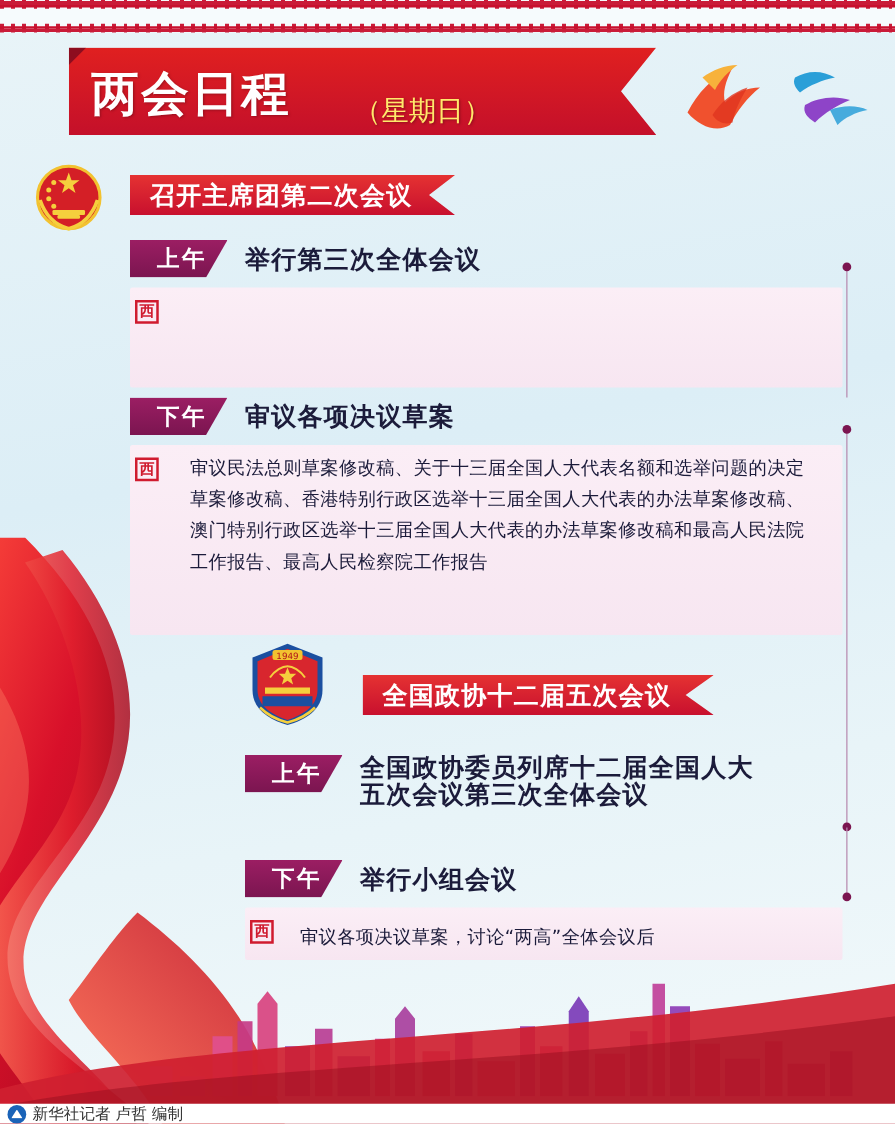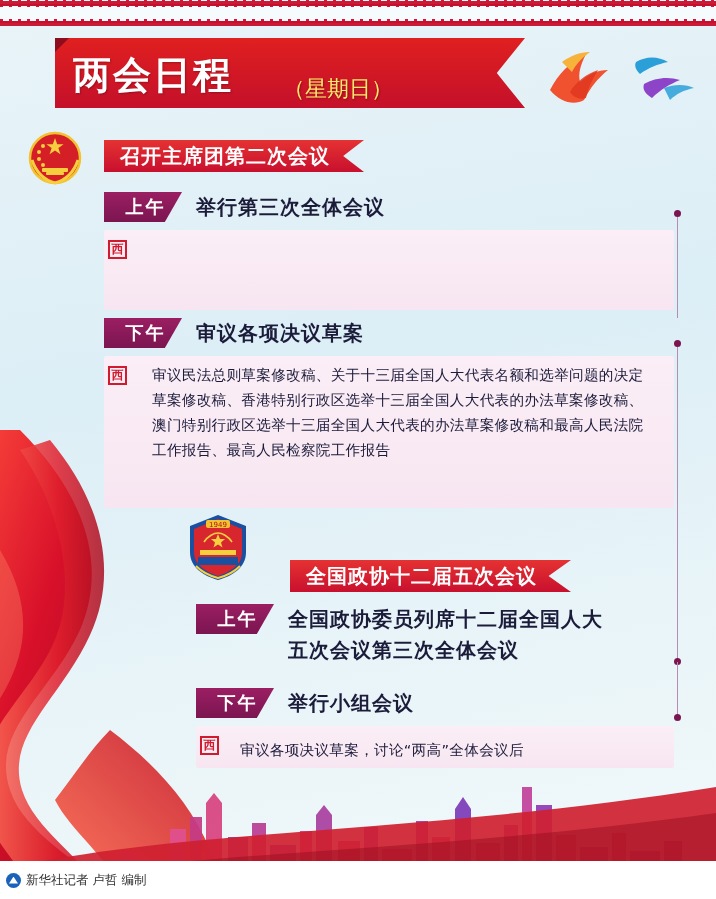--- a/index.html
+++ b/index.html
@@ -82,38 +82,38 @@
     font-size: 22px; font-weight: normal; color: #ffe96b;
     font-family: "DejaVu Sans", "Liberation Sans", sans-serif;
     text-shadow: 1px 1px 2px rgba(0,0,0,0.3);
   }
 
   
   .birds { position:absolute; left: 540px; top: 44px; width: 160px; height: 72px; }
 
   
   .emblem-npc { position:absolute; left: 24px; top: 130px; width: 62px; height: 58px; }
-  .emblem-cppcc { position:absolute; left: 184px; top: 512px; width: 68px; height: 70px; }
+  .emblem-cppcc { position:absolute; left: 196px; top: 512px; width: 68px; height: 70px; }
 
   
   .sec-tag {
     position: absolute; height: 32px;
     background: linear-gradient(180deg, #e53232 0%, #c8102e 100%);
     clip-path: polygon(0 0, 100% 0, 92% 50%, 100% 100%, 0 100%);
     display: flex; align-items: center;
     padding: 0 34px 0 16px;
     box-shadow: 1px 2px 4px rgba(0,0,0,0.15);
   }
   .sec-tag span {
     color: #fff; font-size: 20px; font-weight: bold; letter-spacing: 1px;
     font-family: "DejaVu Sans", "Liberation Sans", sans-serif;
     white-space: nowrap;
   }
   #sec-tag-npc { left: 104px; top: 140px; }
-  #sec-tag-cppcc { left: 290px; top: 560px; text-align: right; }
+  #sec-tag-cppcc { left: 290px; top: 540px; text-align: right; }
 
   
   .slot-label {
     position:absolute; width: 78px; height: 30px;
     background: linear-gradient(180deg, #9b1e63 0%, #7b1550 100%);
     clip-path: polygon(0 0, 100% 0, 78% 100%, 0 100%);
     display:flex; align-items:center; justify-content:center;
     padding-left: 5px;
   }
   .slot-label span {
@@ -151,21 +151,21 @@
   .tl-dot {
     position:absolute; width: 7px; height: 7px; border-radius: 50%;
     background: #7b1550;
   }
   .tl-line {
     position:absolute; width: 1px; background: #b88bb0;
   }
 
   
   .footer {
-    position:absolute; left: 0; bottom: 0; width: 716px; height: 38px;
+    position:absolute; left: 0; bottom: 0; width: 716px; height: 16px;
     background: #ffffff;
     display:flex; align-items:center;
   }
   .footer-logo {
     margin-left: 6px; width: 15px; height: 15px; border-radius: 50%;
     background: #1a63b8; position: relative;
   }
   .footer-logo::after {
     content: ""; position:absolute; left:3px; top:4px; width:9px; height:7px;
     background:#fff;
@@ -318,21 +318,21 @@
   <div class="seal" style="left:108px; top:366px;">西</div>
   <div class="body-text" style="left:152px; top:362px; width:505px;">审议民法总则草案修改稿、关于十三届全国人大代表名额和选举问题的决定草案修改稿、香港特别行政区选举十三届全国人大代表的办法草案修改稿、澳门特别行政区选举十三届全国人大代表的办法草案修改稿和最高人民法院工作报告、最高人民检察院工作报告</div>
 
   <div class="sec-tag" id="sec-tag-cppcc">
     <span>全国政协十二届五次会议</span>
   </div>
 
   <div class="slot-label" style="left:196px; top:604px;">
     <span>上午</span>
   </div>
-  <div class="slot-heading" style="left:288px; top:604px; width:390px; white-space:pre-line; line-height:31px;">全国政协委员列席十二届全国人大
+  <div class="slot-heading" style="left:288px; top:604px; width:390px; white-space:pre-line; line-height:21px;">全国政协委员列席十二届全国人大
 五次会议第三次全体会议</div>
 
   <div class="slot-label" style="left:196px; top:688px;">
     <span>下午</span>
   </div>
   <div class="slot-heading" style="left:288px; top:688px;">举行小组会议</div>
 
   <div class="body-box" style="left:196px; top:726px; width:478px; height:42px;"></div>
   <div class="seal" style="left:200px; top:736px;">西</div>
   <div class="body-text" style="left:240px; top:737px; width:420px;">审议各项决议草案，讨论“两高”全体会议后</div>

